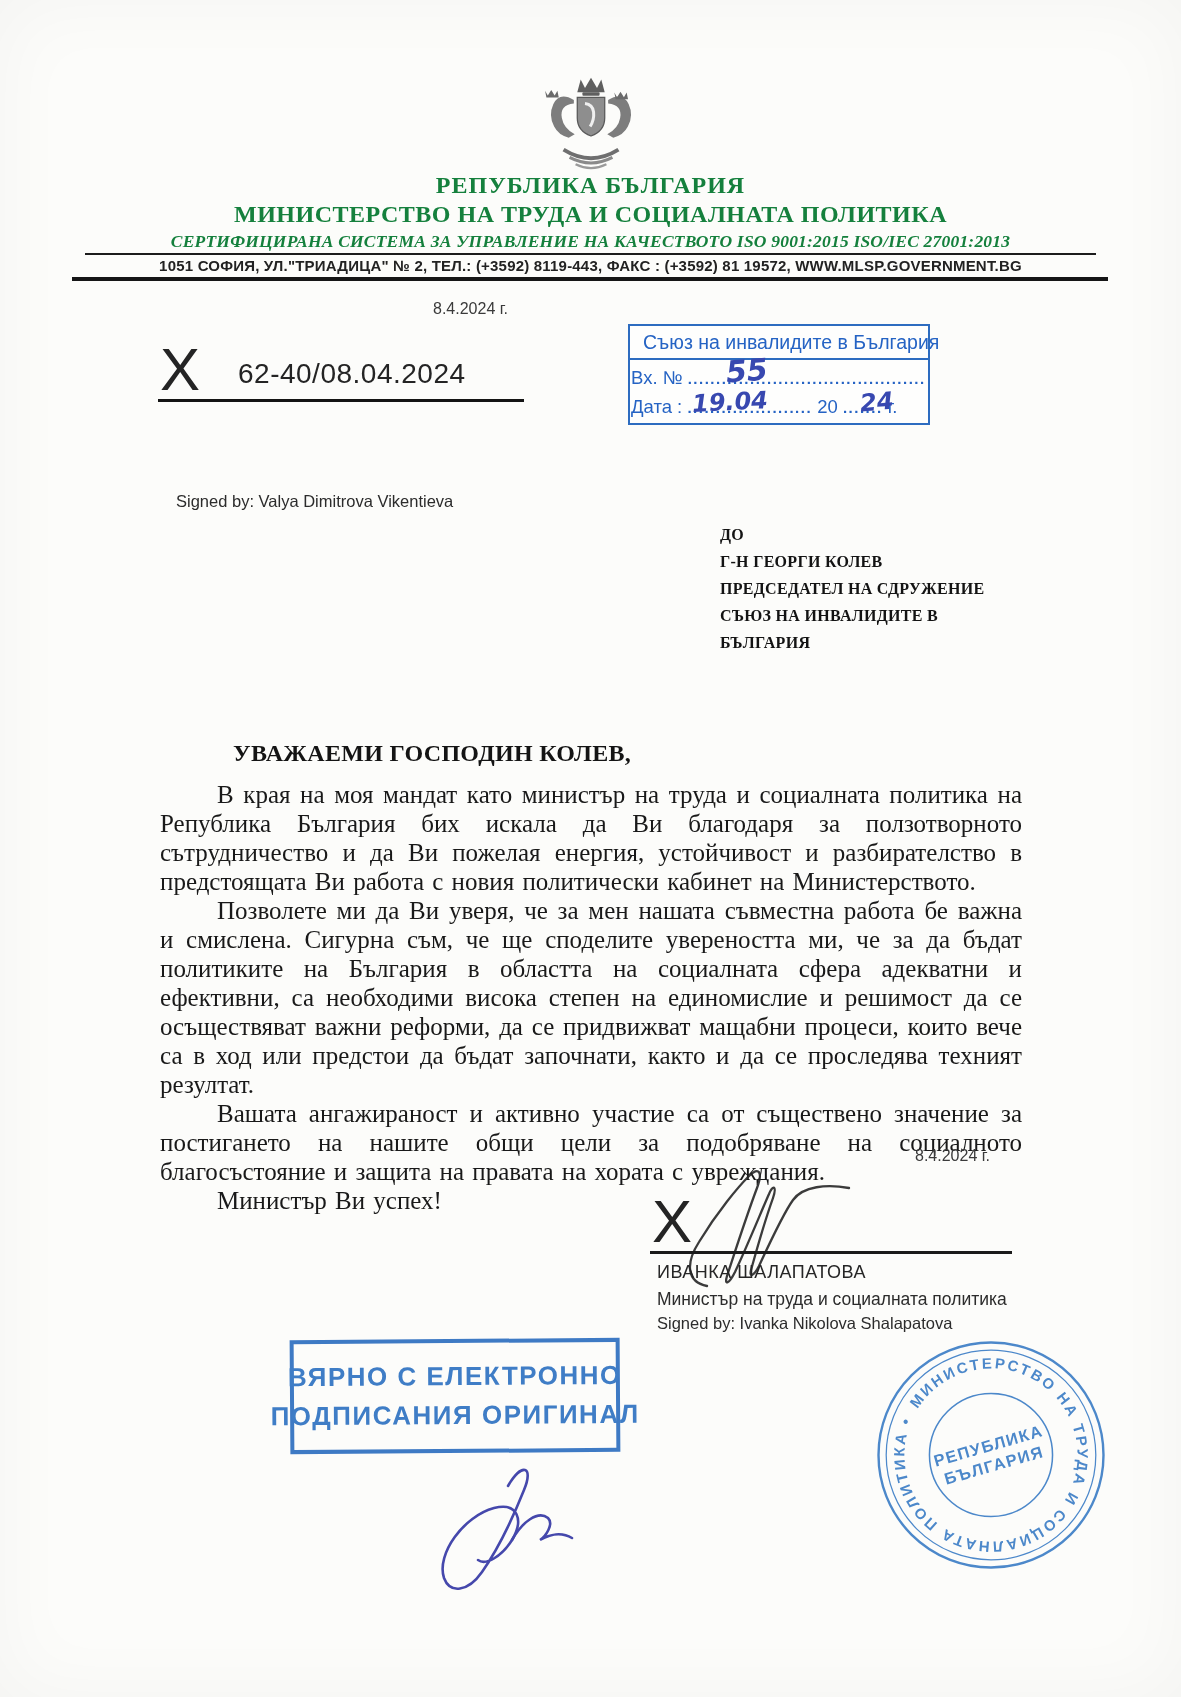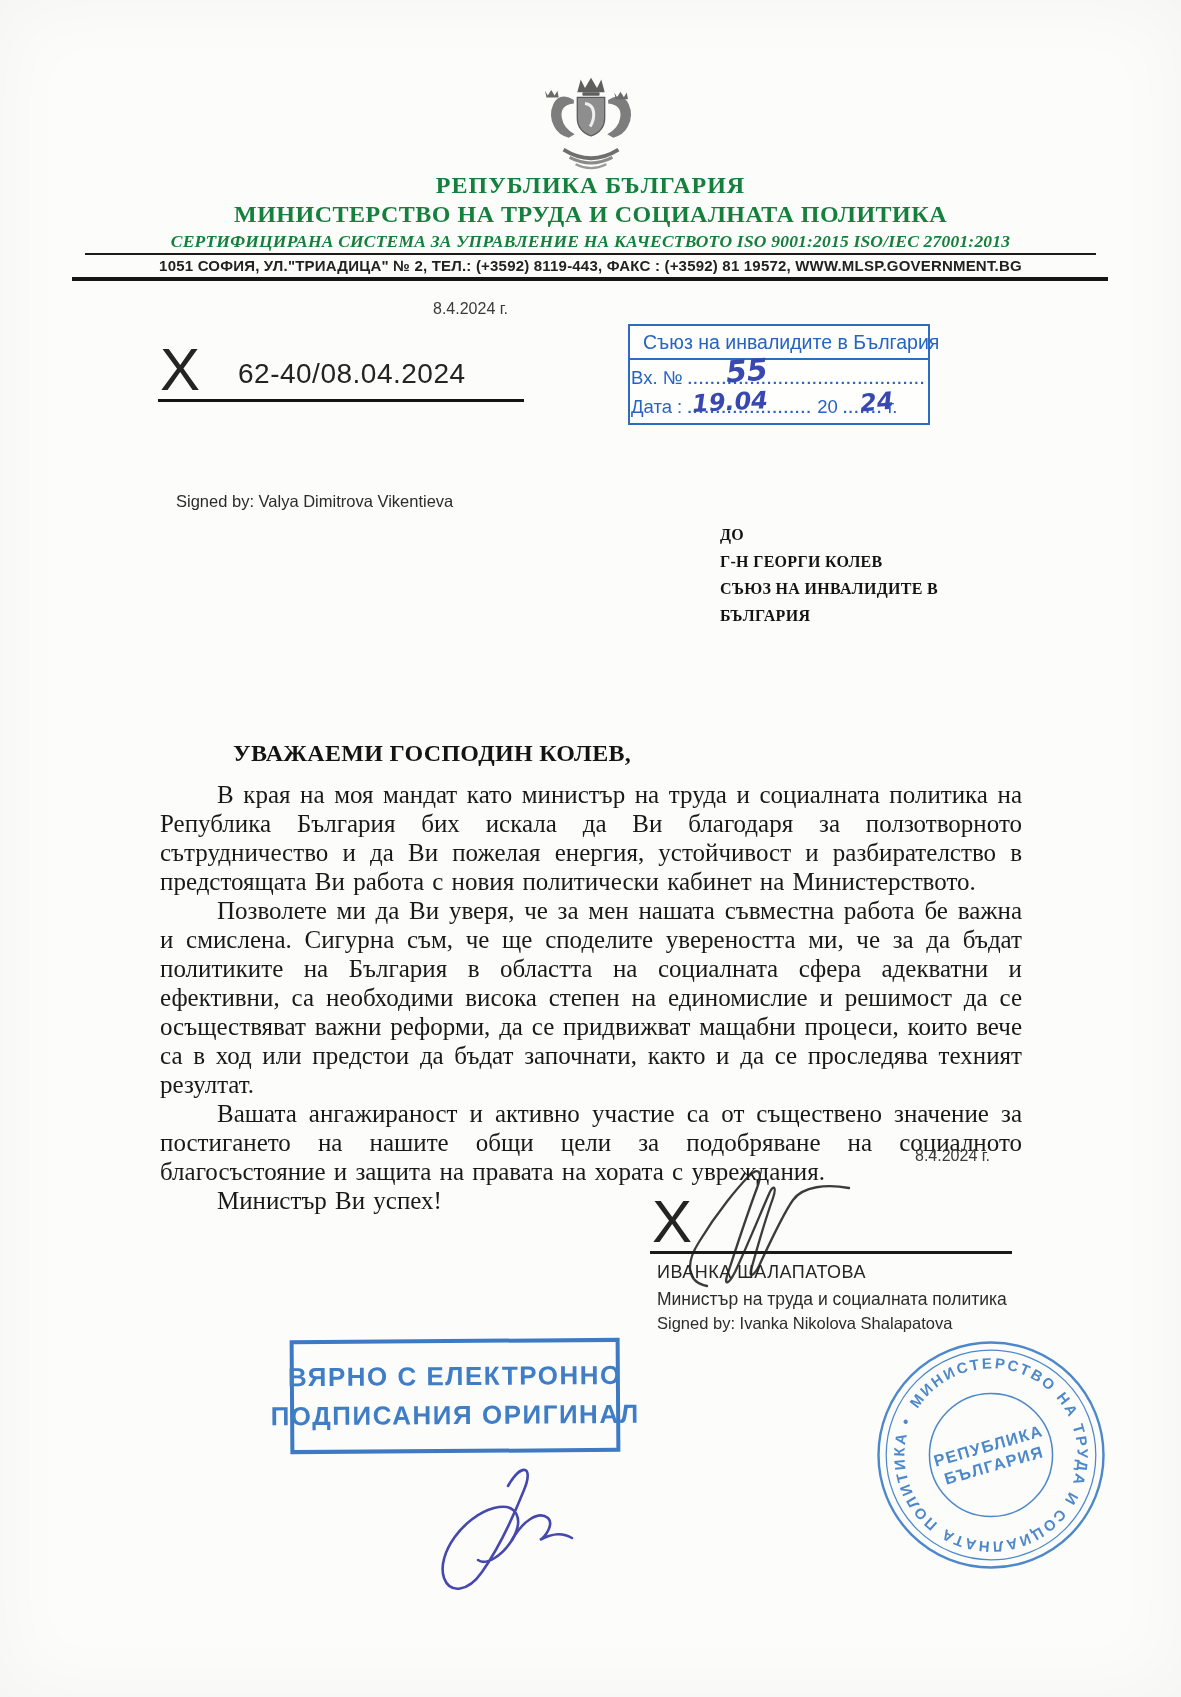--- a/index.html
+++ b/index.html
@@ -120,20 +120,21 @@
   </div>
 
   <div class="abs x-mark x1">X</div>
   <div class="abs sans ref-num">62-40/08.04.2024</div>
   <div class="abs ref-rule"></div>
   <div class="abs sans signedby-top">Signed by: Valya Dimitrova Vikentieva</div>
 
   <div class="abs recipient">
     <div>ДО</div>
     <div>Г-Н ГЕОРГИ КОЛЕВ</div>
+    <div>ПРЕДСЕДАТЕЛ НА СДРУЖЕНИЕ</div>
     <div>СЪЮЗ НА ИНВАЛИДИТЕ В</div>
     <div>БЪЛГАРИЯ</div>
   </div>
 
   <div class="abs salutation">УВАЖАЕМИ ГОСПОДИН КОЛЕВ,</div>
   <div class="abs body-text">
     <p>В края на моя мандат като министър на труда и социалната политика на Република България бих искала да Ви благодаря за ползотворното сътрудничество и да Ви пожелая енергия, устойчивост и разбирателство в предстоящата Ви работа с новия политически кабинет на Министерството.</p>
     <p>Позволете ми да Ви уверя, че за мен нашата съвместна работа бе важна и смислена. Сигурна съм, че ще споделите увереността ми, че за да бъдат политиките на България в областта на социалната сфера адекватни и ефективни, са необходими висока степен на единомислие и решимост да се осъществяват важни реформи, да се придвижват мащабни процеси, които вече са в ход или предстои да бъдат започнати, както и да се проследява техният резултат.</p>
     <p>Вашата ангажираност и активно участие са от съществено значение за постигането на нашите общи цели за подобряване на социалното благосъстояние и защита на правата на хората с увреждания.</p>
     <p>Министър Ви успех!</p>

